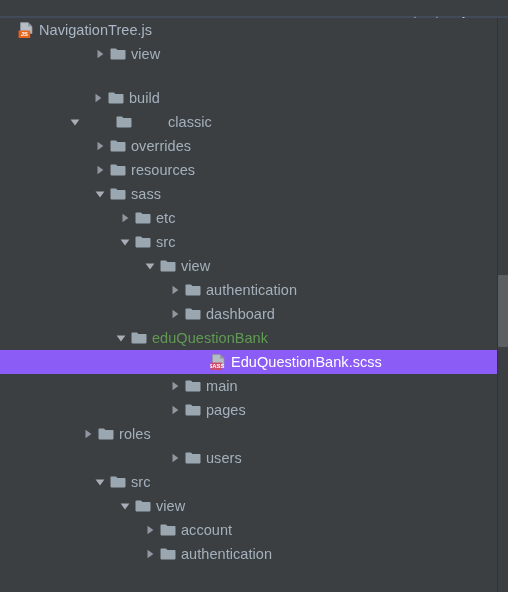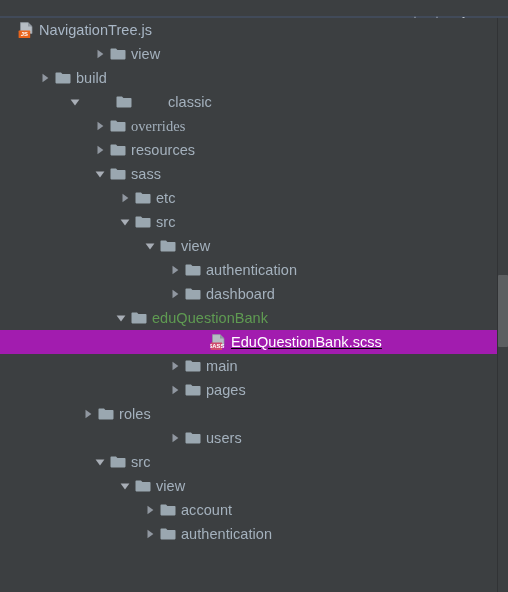--- a/index.html
+++ b/index.html
@@ -82,21 +82,21 @@
     background: #3c3f41;
     overflow: hidden;
   }
   .row {
     position: relative;
     height: 24px;
     display: flex;
     align-items: center;
     white-space: nowrap;
   }
-  .row.selected { background: #a21caf; text-decoration: underline; }
+  .row.selected { background: #8b5cf6; }
   .row.selected .label { color: #ffffff; }
 
   .twisty {
     width: 16px; height: 24px;
     display: flex; align-items: center; justify-content: center;
     flex: 0 0 16px;
   }
   .twisty.blank { visibility: hidden; }
 
   .icon-slot {
@@ -242,21 +242,21 @@
             <path d="M1.5 0.8 L7.4 5 L1.5 9.2 Z" fill="#9097a0"></path>
           </svg>
         </span>
         <span class="icon-slot">
           <svg width="16" height="14" viewBox="0 0 16 14">
             <path d="M0.5 2.2 a0.8 0.8 0 0 1 0.8-0.8 H6 l1.4 1.6 H14.7 a0.8 0.8 0 0 1 0.8 0.8 V11.6 a0.8 0.8 0 0 1-0.8 0.8 H1.3 a0.8 0.8 0 0 1-0.8-0.8 Z" fill="#9aa7b0"></path>
           </svg>
         </span>
         <span class="label folder">view</span>
       </div>
-      <div class="row" style="padding-left: 37px;">
+      <div class="row" style="padding-left: 90px; margin-top: 20px;">
         <span class="twisty">
           <svg width="9" height="10" viewBox="0 0 9 10">
             <path d="M1.5 0.8 L7.4 5 L1.5 9.2 Z" fill="#9097a0"></path>
           </svg>
         </span>
         <span class="icon-slot">
           <svg width="16" height="14" viewBox="0 0 16 14">
             <path d="M0.5 2.2 a0.8 0.8 0 0 1 0.8-0.8 H6 l1.4 1.6 H14.7 a0.8 0.8 0 0 1 0.8 0.8 V11.6 a0.8 0.8 0 0 1-0.8 0.8 H1.3 a0.8 0.8 0 0 1-0.8-0.8 Z" fill="#9aa7b0"></path>
           </svg>
         </span>
@@ -268,21 +268,21 @@
             <path d="M0.6 1.4 L9.4 1.4 L5 7.6 Z" fill="#a8aeb6"></path>
           </svg>
         </span>
         <span class="icon-slot">
           <svg width="16" height="14" viewBox="0 0 16 14">
             <path d="M0.5 2.2 a0.8 0.8 0 0 1 0.8-0.8 H6 l1.4 1.6 H14.7 a0.8 0.8 0 0 1 0.8 0.8 V11.6 a0.8 0.8 0 0 1-0.8 0.8 H1.3 a0.8 0.8 0 0 1-0.8-0.8 Z" fill="#9aa7b0"></path>
           </svg>
         </span>
         <span class="label folder">classic</span>
       </div>
-      <div class="row" style="padding-left: 92px; font-family: Liberation Serif, serif;">
+      <div class="row" style="padding-left: 92px;">
         <span class="twisty">
           <svg width="9" height="10" viewBox="0 0 9 10">
             <path d="M1.5 0.8 L7.4 5 L1.5 9.2 Z" fill="#9097a0"></path>
           </svg>
         </span>
         <span class="icon-slot">
           <svg width="16" height="14" viewBox="0 0 16 14">
             <path d="M0.5 2.2 a0.8 0.8 0 0 1 0.8-0.8 H6 l1.4 1.6 H14.7 a0.8 0.8 0 0 1 0.8 0.8 V11.6 a0.8 0.8 0 0 1-0.8 0.8 H1.3 a0.8 0.8 0 0 1-0.8-0.8 Z" fill="#9aa7b0"></path>
           </svg>
         </span>

